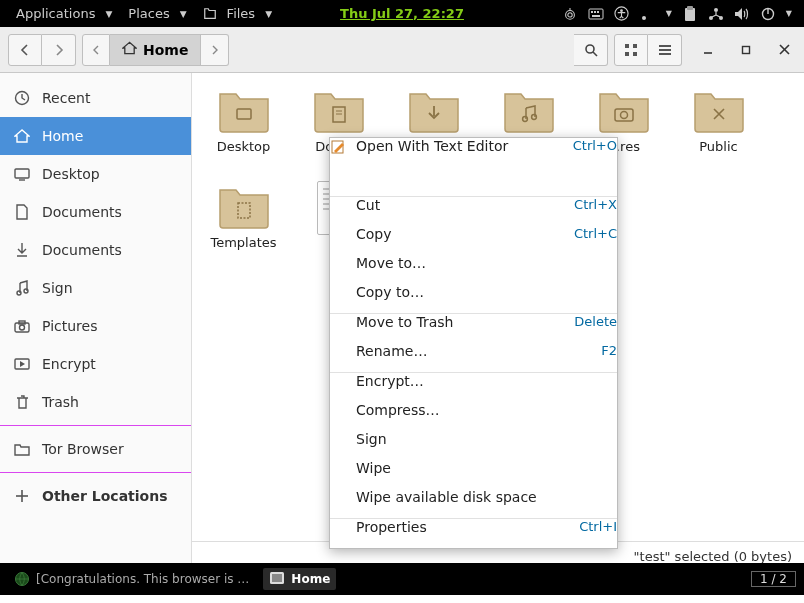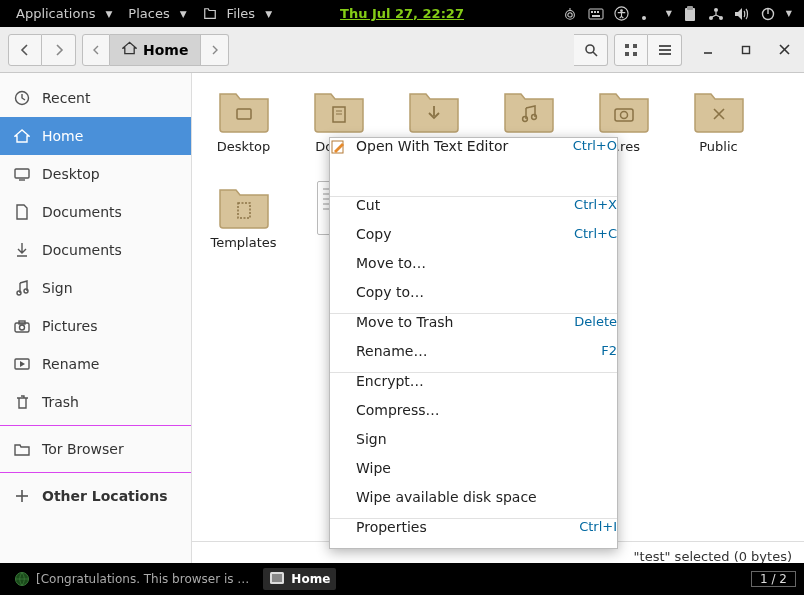--- a/index.html
+++ b/index.html
@@ -292,21 +292,21 @@
             </span>
           <span>Pictures</span>
         </div>
         <div class="sb-item">
           <span class="sb-ic">
               <svg width="16" height="12" viewBox="0 0 16 12">
                 <rect x="1" y="1" width="14" height="10" rx="1" fill="none" stroke="#555" stroke-width="1.4"></rect>
                 <path d="M6 3l5 3-5 3z" fill="#555"></path>
               </svg>
             </span>
-          <span>Rename</span>
+          <span>Encrypt</span>
         </div>
         <div class="sb-item">
           <span class="sb-ic">
               <svg width="13" height="16" viewBox="0 0 13 16">
                 <path d="M1 4h11M3 4v10h7V4M5 2h3v2" stroke="#555" fill="none" stroke-width="1.4"></path>
               </svg>
             </span>
           <span>Trash</span>
         </div>
       </div>

